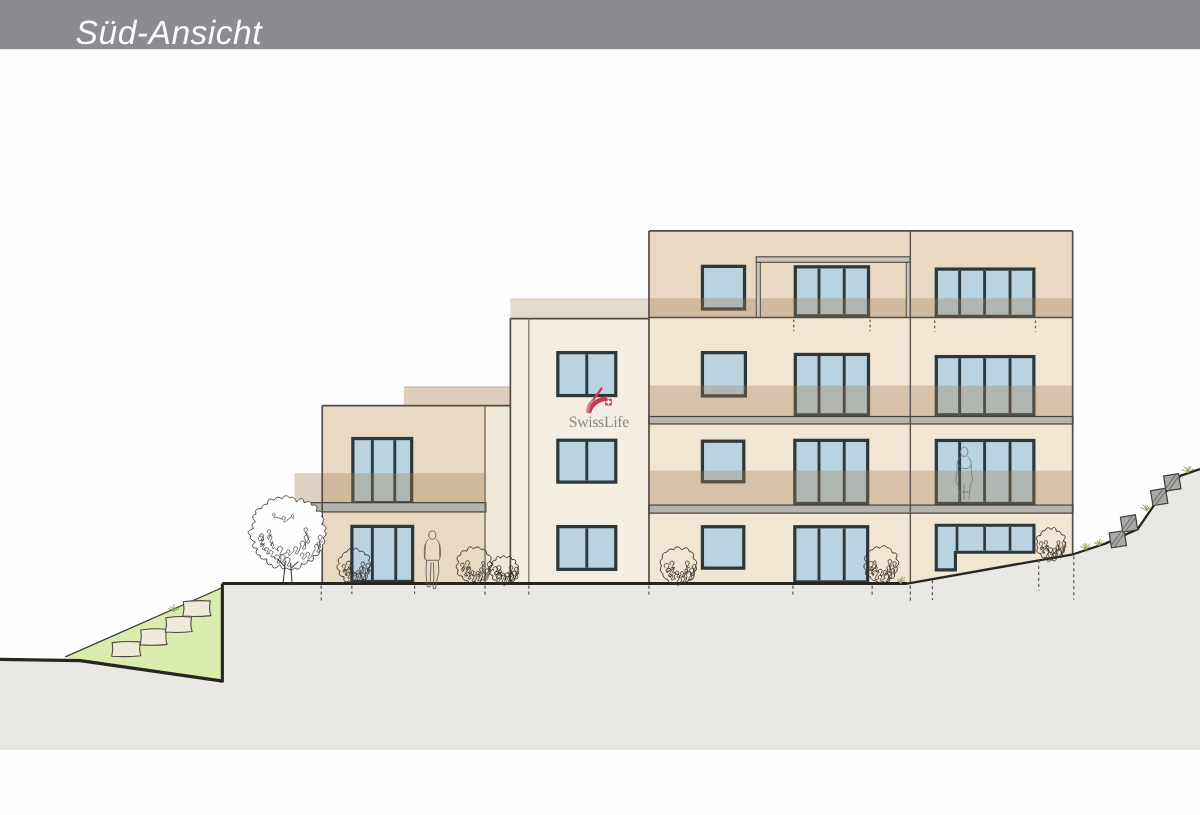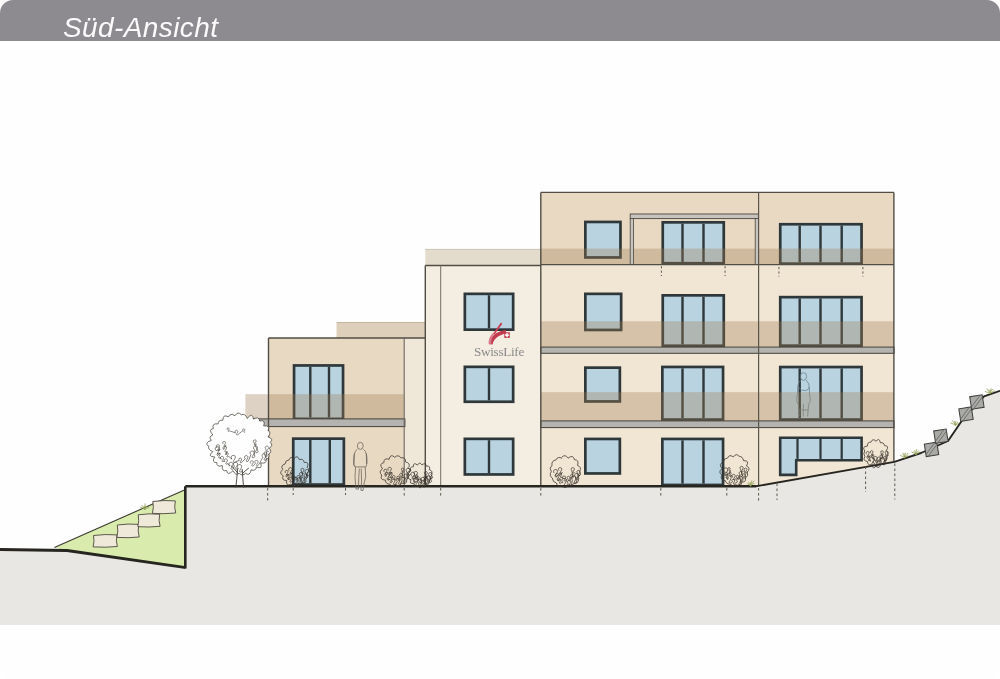--- a/index.html
+++ b/index.html
@@ -1,15 +1,15 @@
 <!DOCTYPE html>
 <html><head><meta charset="utf-8"><style>
 html,body{margin:0;padding:0;background:#fff;}
 *{box-sizing:border-box;}
-.wrap{position:relative;width:1000px;height:679px;overflow:hidden;font-family:"Liberation Sans",sans-serif;border-radius:13px;}
+.wrap{position:relative;width:1000px;height:679px;overflow:hidden;font-family:"Liberation Sans",sans-serif;}
 </style></head><body>
 <div class="wrap">
 <svg width="1000" height="679" viewBox="0 0 1000 679">
 <rect x="0" y="0" width="1000" height="679" fill="#fefefe"></rect>
 <rect x="0" y="0" width="1000" height="41" fill="#8e8b90"></rect>
 <text x="63" y="36.5" font-family="Liberation Sans, sans-serif" font-size="28" font-style="italic" fill="#fbfbfb" letter-spacing="0.4">Süd-Ansicht</text>
 <rect x="268.5" y="338" width="135.7" height="148.3" fill="#e8d9c3"></rect>
 <rect x="404.2" y="338" width="21.1" height="148.3" fill="#efe7d8"></rect>
 <rect x="425.3" y="265.5" width="115.5" height="220.8" fill="#f3ede2"></rect>
 <rect x="540.8" y="264.6" width="217.8" height="221.7" fill="#f1e5d3"></rect>

